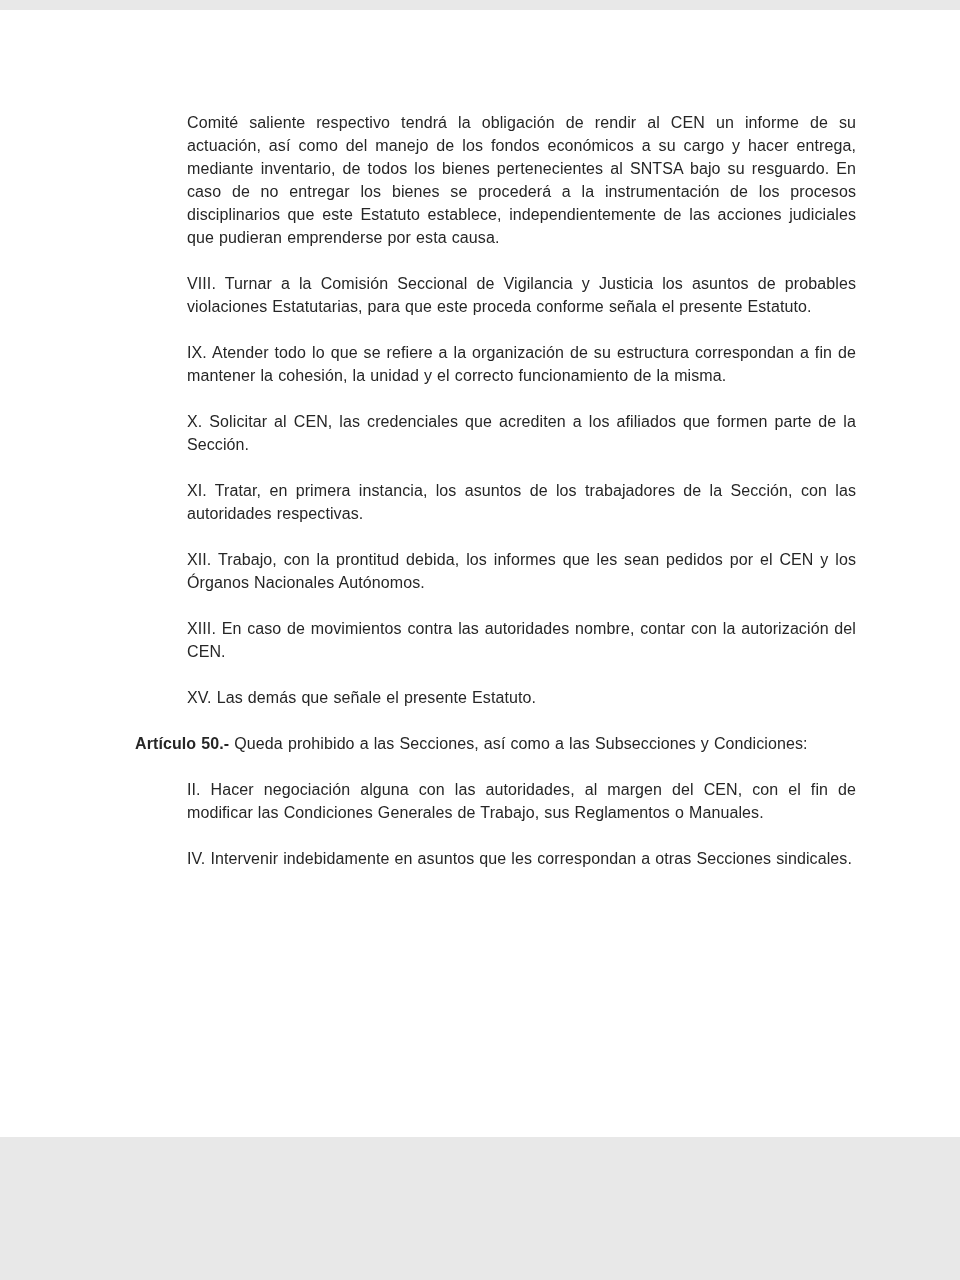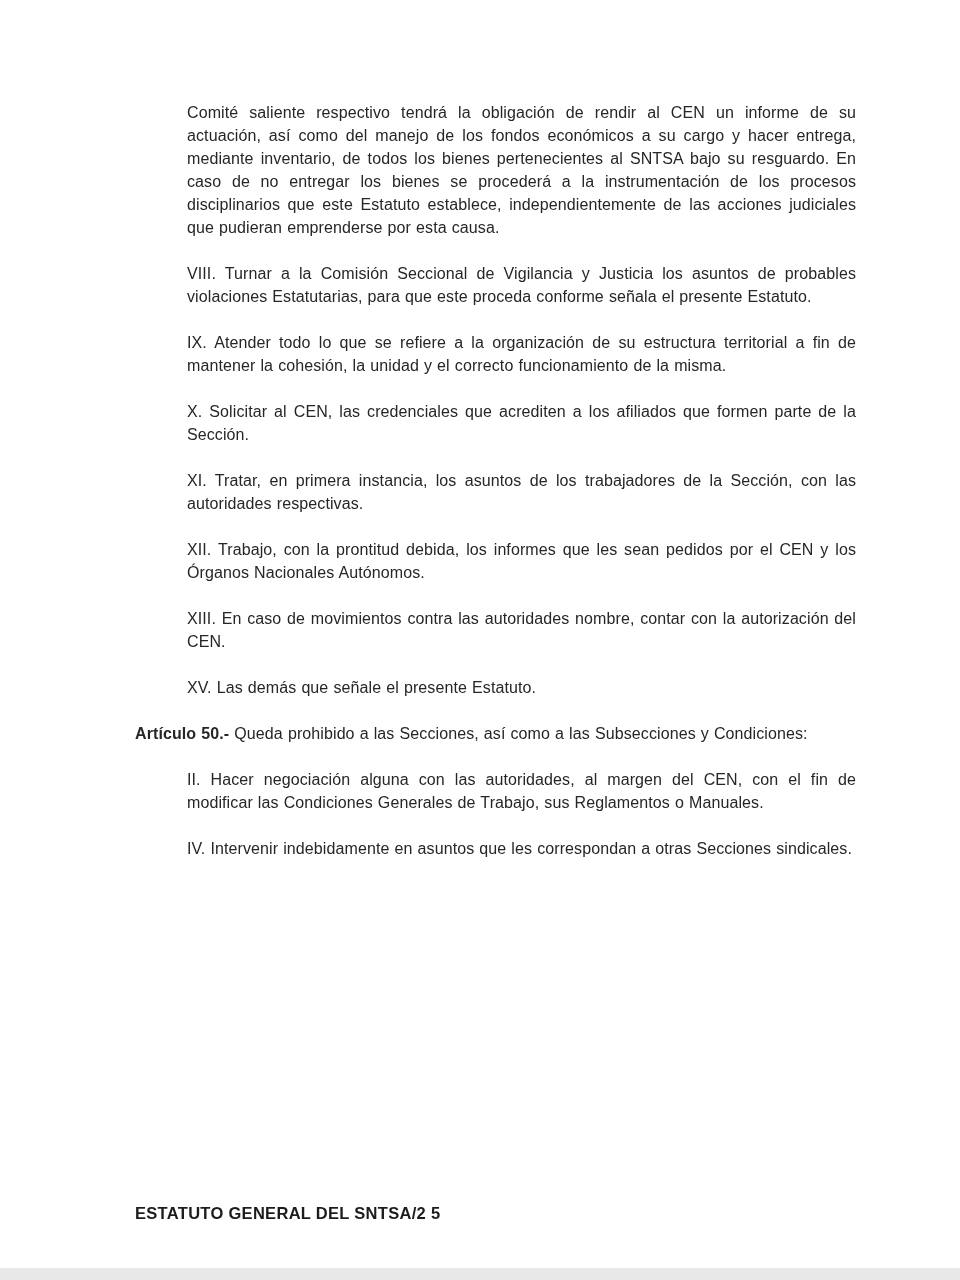--- a/index.html
+++ b/index.html
@@ -1,21 +1,21 @@
 <!DOCTYPE html>
 <html><head>
 <meta charset="utf-8">
 <style>
   * { margin: 0; padding: 0; box-sizing: border-box; }
   html, body { background: #e8e8e8; }
   .page {
     position: relative;
     width: 960px;
-    height: 1268px;
-    margin: 0 auto;
+    height: 1127px;
+    margin: 10px auto;
     background: #ffffff;
     font-family: "Liberation Sans", "DejaVu Sans", sans-serif;
     color: #262626;
     overflow: hidden;
   }
   .content {
     position: absolute;
     left: 135px;
     top: 101px;
     width: 721px;
@@ -46,21 +46,21 @@
 </head>
 <body>
 
 <div class="page">
   <div class="content">
 
     <p class="para indent">Comité saliente respectivo tendrá la obligación de rendir al CEN un informe de su actuación, así como del manejo de los fondos económicos a su cargo y hacer entrega, mediante inventario, de todos los bienes pertenecientes al SNTSA bajo su resguardo. En caso de no entregar los bienes se procederá a la instrumentación de los procesos disciplinarios que este Estatuto establece, independientemente de las acciones judiciales que pudieran emprenderse por esta causa.</p>
 
     <p class="para indent">VIII. Turnar a la Comisión Seccional de Vigilancia y Justicia los asuntos de probables violaciones Estatutarias, para que este proceda conforme señala el presente Estatuto.</p>
 
-    <p class="para indent">IX. Atender todo lo que se refiere a la organización de su estructura territorial a fin de mantener la cohesión, la unidad y el correcto funcionamiento de la misma.</p>
+    <p class="para indent">IX. Atender todo lo que se refiere a la organización de su estructura correspondan a fin de mantener la cohesión, la unidad y el correcto funcionamiento de la misma.</p>
 
     <p class="para indent">X. Solicitar al CEN, las credenciales que acrediten a los afiliados que formen parte de la Sección.</p>
 
     <p class="para indent">XI. Tratar, en primera instancia, los asuntos de los trabajadores de la Sección, con las autoridades respectivas.</p>
 
     <p class="para indent">XII. Trabajo, con la prontitud debida, los informes que les sean pedidos por el CEN y los Órganos Nacionales Autónomos.</p>
 
     <p class="para indent">XIII. En caso de movimientos contra las autoridades nombre, contar con la autorización del CEN.</p>
 
 

